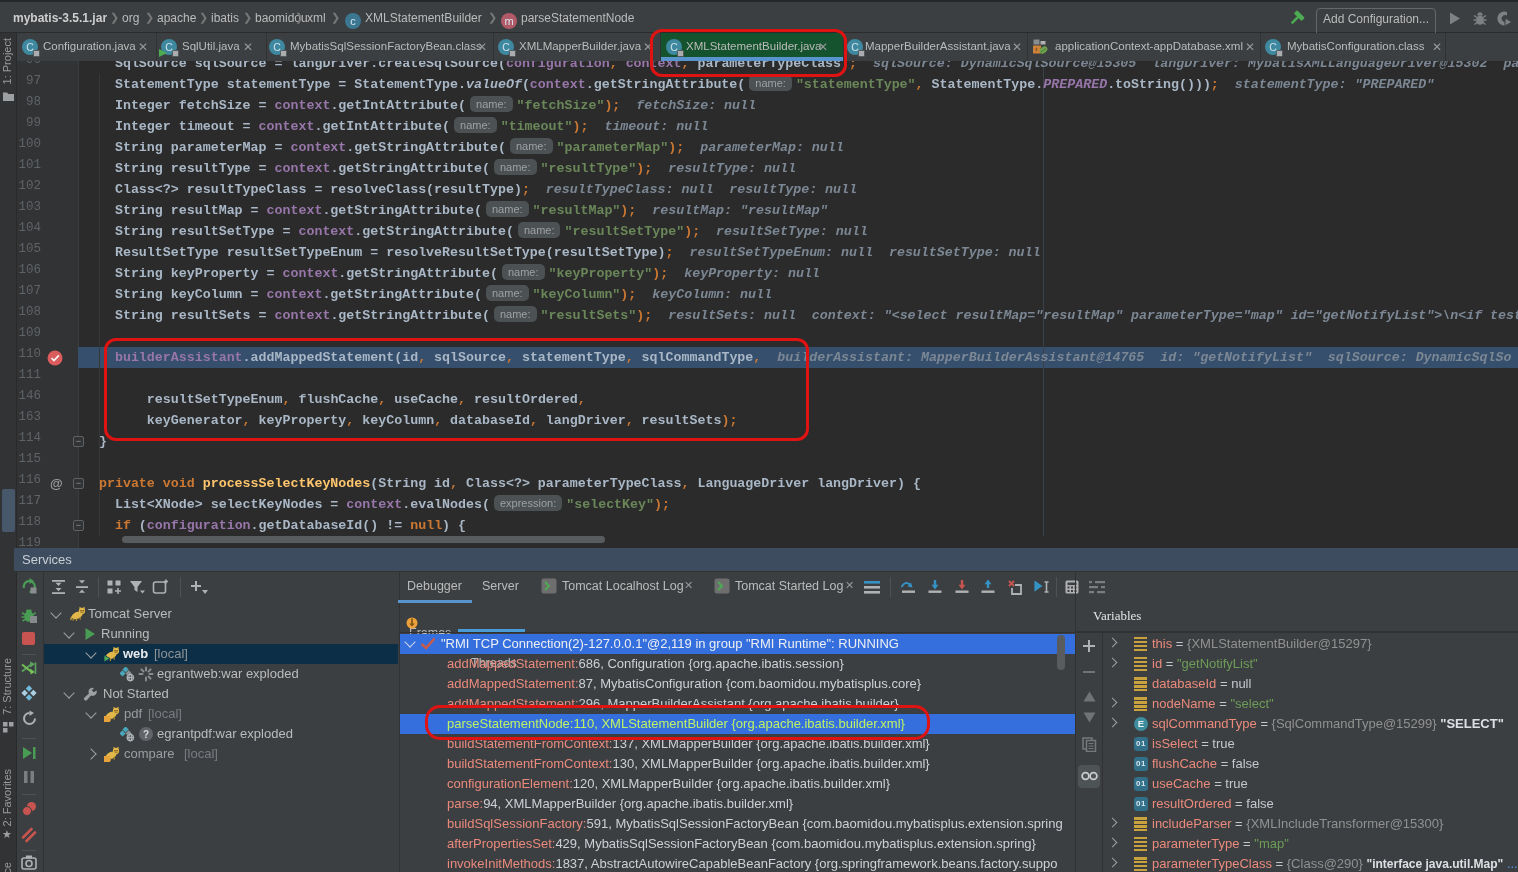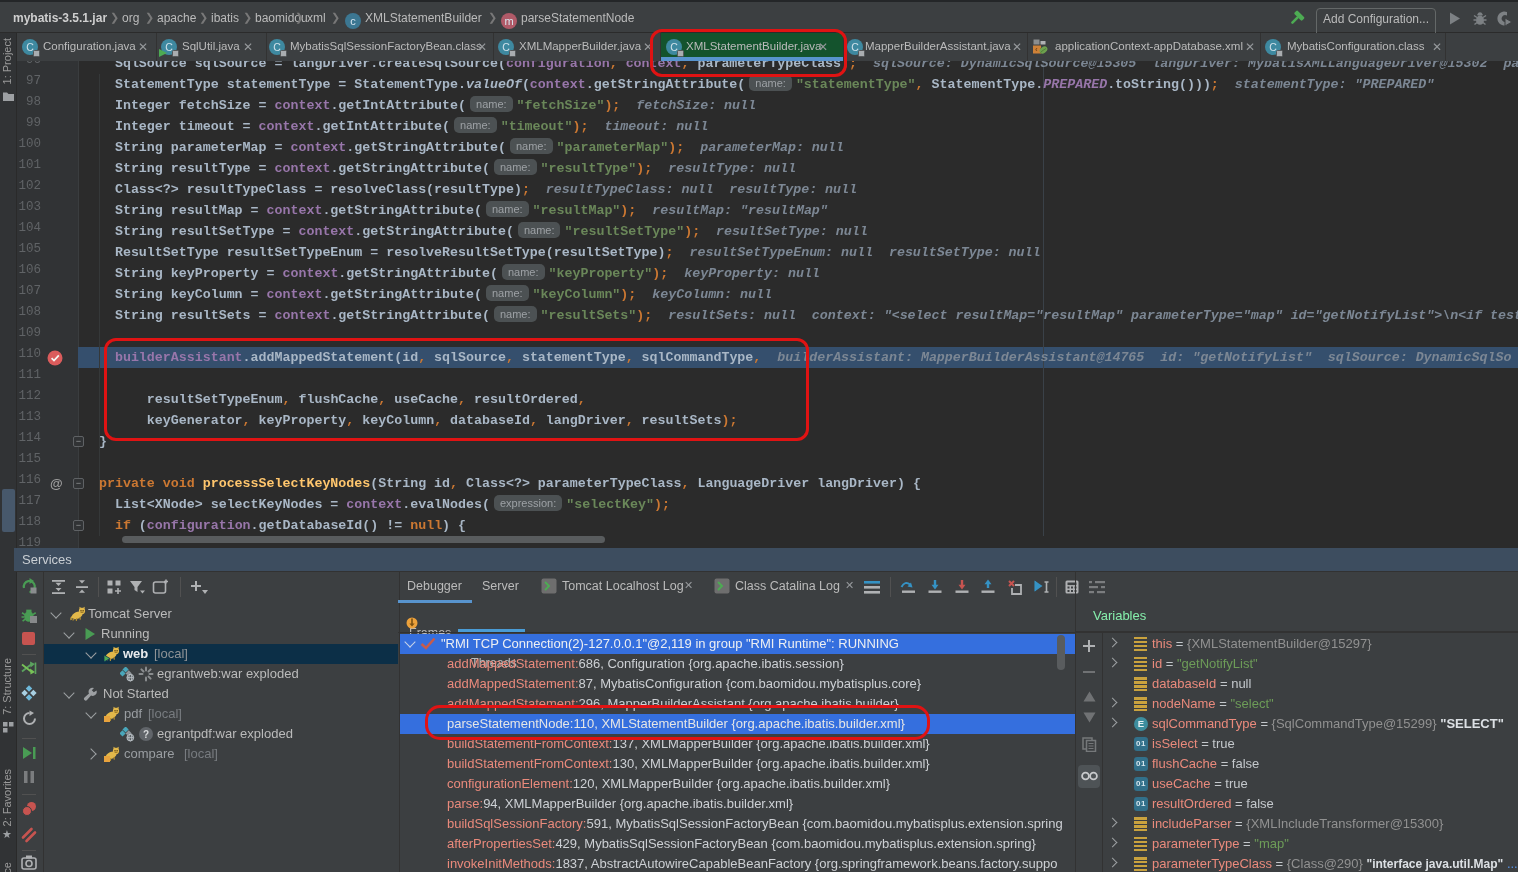--- a/index.html
+++ b/index.html
@@ -226,22 +226,22 @@
   <div class="ln" style="top:118px;">102</div>
       <div class="ln" style="top:139px;">103</div>
   <div class="ln" style="top:160px;">104</div>
       <div class="ln" style="top:181px;">105</div>
   <div class="ln" style="top:202px;">106</div>
       <div class="ln" style="top:223px;">107</div>
   <div class="ln" style="top:244px;">108</div>
       <div class="ln" style="top:265px;">109</div>
   <div class="ln" style="top:286px;">110</div>
       <div class="ln" style="top:307px;">111</div>
-  <div class="ln" style="top:328px;">112</div>
-      <div class="ln" style="top:349px;">113</div>
+  <div class="ln" style="top:328px;">146</div>
+      <div class="ln" style="top:349px;">163</div>
   <div class="ln" style="top:370px;">114</div>
       <div class="ln" style="top:391px;">115</div>
   <div class="ln" style="top:412px;">116</div>
       <div class="ln" style="top:433px;">117</div>
   <div class="ln" style="top:454px;">118</div>
       <div class="ln" style="top:475px;">119</div>
 
   <div class="cl" style="top:-8px;">    SqlSource sqlSource = langDriver.createSqlSource(<span class="f">configuration</span><span class="k">,</span> <span class="f">context</span><span class="k">,</span> parameterTypeClass<span class="k">);</span><span class="h">  sqlSource: DynamicSqlSource@15305  langDriver: MybatisXMLLanguageDriver@15302  pa</span></div>
   <div class="cl" style="top:13px;">    StatementType statementType = StatementType.<span class="it">valueOf</span>(<span class="f">context</span>.getStringAttribute(<span class="pill">name:</span><span class="s">"statementType"</span><span class="k">,</span> StatementType.<span class="f it">PREPARED</span>.toString()))<span class="k">;</span><span class="h">  statementType: "PREPARED"</span></div>
   <div class="cl" style="top:34px;">    Integer fetchSize = <span class="f">context</span>.getIntAttribute(<span class="pill">name:</span><span class="s">"fetchSize"</span><span class="k">);</span><span class="h">  fetchSize: null</span></div>
@@ -481,21 +481,21 @@
     <svg class="icon" style="left:541px; top:30px;" width="16" height="16" viewBox="0 0 16 16">
           <rect x="0.5" y="0.5" width="15" height="15" rx="2" fill="#6E6E6E"></rect>
           <path d="M4 4 L8 8 L4 12" stroke="#4DAB53" stroke-width="2" fill="none"></path>
         </svg>
     <div class="dtab" style="left:562px;">Tomcat Localhost Log</div>
     <div class="dtab" style="left:684px; color:#96999C; font-size:11px;">✕</div>
     <svg class="icon" style="left:714px; top:30px;" width="16" height="16" viewBox="0 0 16 16">
           <rect x="0.5" y="0.5" width="15" height="15" rx="2" fill="#6E6E6E"></rect>
           <path d="M4 4 L8 8 L4 12" stroke="#4DAB53" stroke-width="2" fill="none"></path>
         </svg>
-    <div class="dtab" style="left:735px;">Class Catalina Log</div>
+    <div class="dtab" style="left:735px;">Tomcat Started Log</div>
     <div class="dtab" style="left:845px; color:#96999C; font-size:11px;">✕</div>
     <div class="tabunder" style="left:398px; top:52px; width:74px; height:3px;"></div>
     <svg class="icon" style="left:864px; top:33px;" width="16" height="13" viewBox="0 0 16 13">
           <rect x="0" y="0" width="16" height="2.6" fill="#3592C4"></rect>
           <rect x="0" y="5" width="16" height="2.6" fill="#AFB1B3"></rect>
           <rect x="0" y="10" width="16" height="2.6" fill="#AFB1B3"></rect>
         </svg>
     <div class="sep-v" style="left:890px; top:29px; height:20px;"></div>
     <svg class="icon" style="left:900px; top:31px;" width="17" height="16" viewBox="0 0 17 16">
       <path d="M1.5 8 Q5 1.5 10 5.5" stroke="#3592C4" stroke-width="2" fill="none"></path>
@@ -571,21 +571,21 @@
     </div>
     <div class="frow" style="top:106px;">
           <span class="abs" style="left:47px; top:2px;"><span class="fm">addMappedStatement:</span>686, Configuration {org.apache.ibatis.session}</span>
         </div>
     <div class="frow" style="top:126px;">
           <span class="abs" style="left:47px; top:2px;"><span class="fm">addMappedStatement:</span>87, MybatisConfiguration {com.baomidou.mybatisplus.core}</span>
         </div>
     <div class="frow" style="top:146px;">
           <span class="abs" style="left:47px; top:2px;"><span class="fm">addMappedStatement:</span>296, MapperBuilderAssistant {org.apache.ibatis.builder}</span>
         </div>
-    <div class="frow" style="top:166px; background:#356FDE; color:#e5e5e5;">
+    <div class="frow" style="top:166px; background:#356FDE; color:#bef264;">
           <span class="abs" style="left:47px; top:2px;">parseStatementNode:110, XMLStatementBuilder {org.apache.ibatis.builder.xml}</span>
         </div>
     <div class="frow" style="top:186px;">
           <span class="abs" style="left:47px; top:2px;"><span class="fm">buildStatementFromContext:</span>137, XMLMapperBuilder {org.apache.ibatis.builder.xml}</span>
         </div>
     <div class="frow" style="top:206px;">
           <span class="abs" style="left:47px; top:2px;"><span class="fm">buildStatementFromContext:</span>130, XMLMapperBuilder {org.apache.ibatis.builder.xml}</span>
         </div>
     <div class="frow" style="top:226px;">
           <span class="abs" style="left:47px; top:2px;"><span class="fm">configurationElement:</span>120, XMLMapperBuilder {org.apache.ibatis.builder.xml}</span>
@@ -599,21 +599,21 @@
     <div class="frow" style="top:286px;">
           <span class="abs" style="left:47px; top:2px;"><span class="fm">afterPropertiesSet:</span>429, MybatisSqlSessionFactoryBean {com.baomidou.mybatisplus.extension.spring}</span>
         </div>
     <div class="frow" style="top:306px; height:18px;">
           <span class="abs" style="left:47px; top:2px;"><span class="fm">invokeInitMethods:</span>1837, AbstractAutowireCapableBeanFactory {org.springframework.beans.factory.suppo</span>
         </div>
     <div class="abs" style="left:1057px; top:87px; width:8px; height:35px; border-radius:4px; background:#595C5E;"></div>
   </div>
   <div id="varspane">
     <div class="sep-v" style="left:1075px; top:24px; height:300px; background:#323232;"></div>
-    <div class="abs" style="left:1093px; top:60px; font-size:13px; color:#86efac;">Variables</div>
+    <div class="abs" style="left:1093px; top:60px; font-size:13px; color:#e5e5e5;font-family:Liberation Serif, serif;">Variables</div>
     <div class="sep-h" style="left:1076px; top:83px; width:442px;"></div>
     <div class="sep-v" style="left:1102px; top:84px; height:240px; background:#323232;"></div>
     <svg class="icon" style="left:1082px; top:91px;" width="14" height="14" viewBox="0 0 14 14">
           <path d="M7 1 L7 13 M1 7 L13 7" stroke="#AFB1B3" stroke-width="2"></path>
         </svg>
     <svg class="icon" style="left:1082px; top:117px;" width="14" height="14" viewBox="0 0 14 14" opacity="0.45">
           <path d="M1 7 L13 7" stroke="#AFB1B3" stroke-width="2"></path>
         </svg>
     <svg class="icon" style="left:1083px; top:143px;" width="13" height="11" viewBox="0 0 13 11" opacity="0.45">
           <path d="M6.5 0.5 L12.5 10.5 L0.5 10.5 Z" fill="#AFB1B3"></path>

